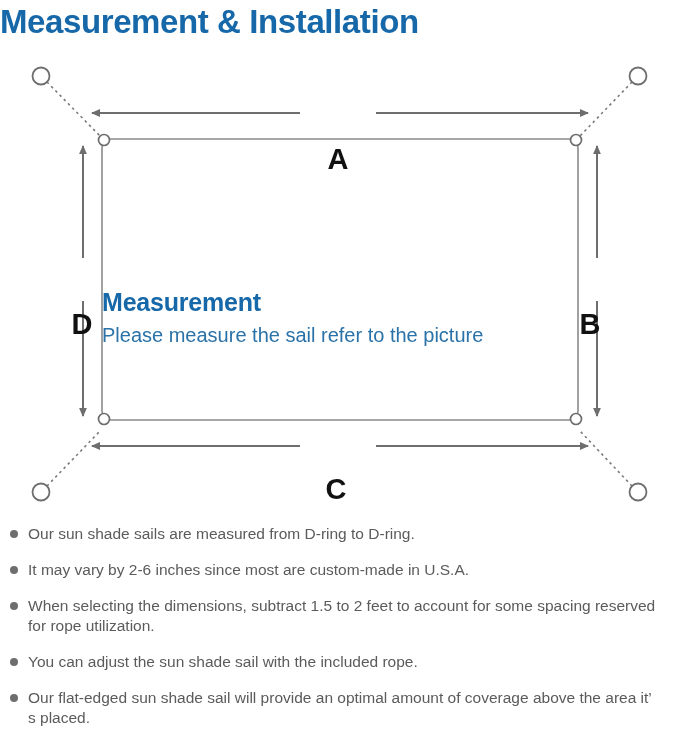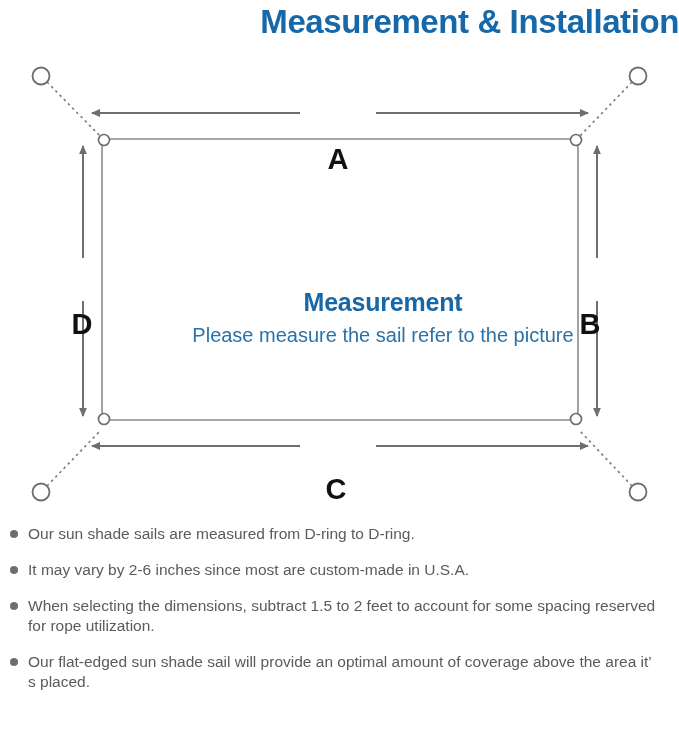--- a/index.html
+++ b/index.html
@@ -16,21 +16,21 @@
   }
 
   
   #page-title {
     position: absolute;
     left: 0;
     top: 0;
     width: 679px;
     height: 48px;
     line-height: 44px;
-    text-align: right;
+    text-align: left;
     font-size: 33px;
     font-weight: bold;
     letter-spacing: -0.4px;
     color: #1668A8;
     white-space: nowrap;
   }
 
   
   #diagram {
     position: absolute;
@@ -41,23 +41,22 @@
   }
   #diagram svg {
     display: block;
   }
 
   
   .sail-text {
     position: absolute;
     left: 102px;
     width: 476px;
-    text-align: center;
+    text-align: left;
     color: #1668A8;
-    padding-left: 43px;
   }
   #sail-heading {
     top: 240px;
     font-size: 25px;
     font-weight: bold;
     letter-spacing: -0.2px;
   }
   #sail-subheading {
     top: 276px;
     font-size: 20px;
@@ -181,15 +180,19 @@
   <div class="note-item">
     <span class="note-bullet"></span>
     <span>It may vary by 2-6 inches since most are custom-made in U.S.A.</span>
   </div>
   <div class="note-item">
     <span class="note-bullet"></span>
     <span>When selecting the dimensions, subtract 1.5 to 2 feet to account for some spacing reserved for rope utilization.</span>
   </div>
   <div class="note-item">
     <span class="note-bullet"></span>
+    <span>You can adjust the sun shade sail with the included rope.</span>
+  </div>
+  <div class="note-item">
+    <span class="note-bullet"></span>
     <span>Our flat-edged sun shade sail will provide an optimal amount of coverage above the area it’ s placed.</span>
   </div>
 </div>
 
 </body></html>

